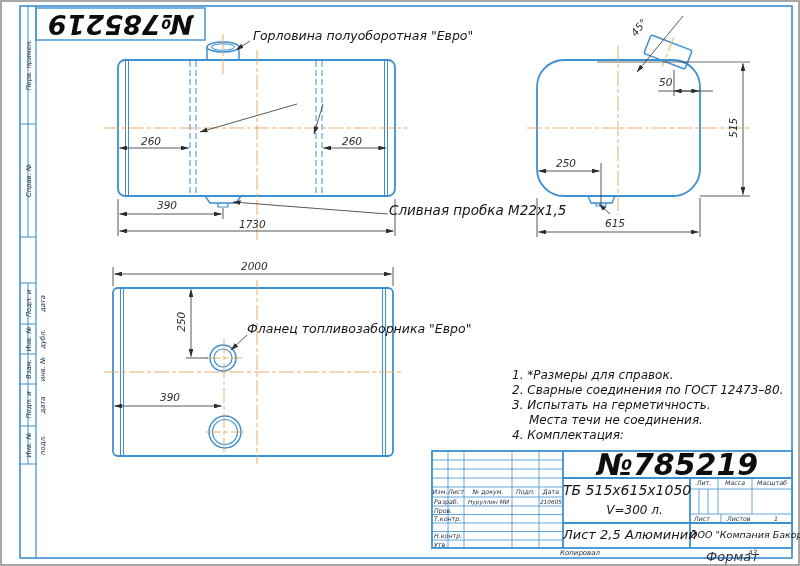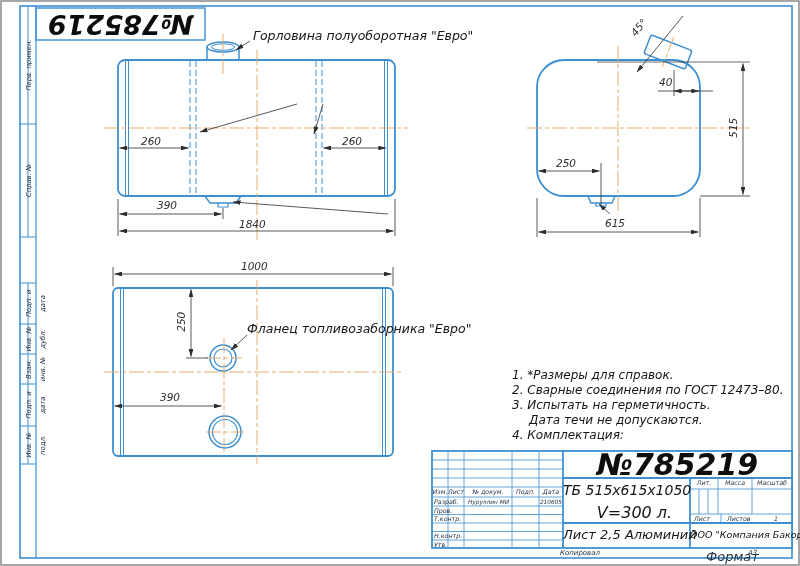--- a/index.html
+++ b/index.html
@@ -189,44 +189,45 @@
 
 <div class="vlabel" style="top:124px;width:118px;">Перв. примен.</div>
 <div class="vlabel" style="top:237px;width:113px;">Справ. №</div>
 <div class="vlabel" style="top:324px;width:41px;">Подп. и дата</div>
 <div class="vlabel" style="top:354px;width:30px;">Инв. № дубл.</div>
 <div class="vlabel" style="top:384px;width:30px;">Взам. инв. №</div>
 <div class="vlabel" style="top:426px;width:42px;">Подп. и дата</div>
 <div class="vlabel" style="top:464px;width:38px;">Инв. № подл.</div>
 
 <div class="t callout" style="left:253px;top:29px;">Горловина полуоборотная "Евро"</div>
+<div class="t callout" style="left:389px;top:203px;font-size:13.5px;">Сливная пробка М22х1,5</div>
 <div class="t callout" style="left:247px;top:322px;">Фланец топливозаборника "Евро"</div>
 
 <div class="t dim" style="left:141px;top:136px;">260</div>
 <div class="t dim" style="left:342px;top:136px;">260</div>
 <div class="t dim" style="left:157px;top:200px;">390</div>
-<div class="t dim" style="left:239px;top:219px;">1840</div>
+<div class="t dim" style="left:239px;top:219px;">1730</div>
 <div class="t dim" style="left:630px;top:22px;transform:rotate(-50deg);">45°</div>
-<div class="t dim" style="left:659px;top:77px;">40</div>
+<div class="t dim" style="left:659px;top:77px;">50</div>
 <div class="t dim ctr" style="left:716px;top:122px;width:36px;transform:rotate(-90deg);">515</div>
 <div class="t dim" style="left:556px;top:158px;">250</div>
 <div class="t dim" style="left:605px;top:218px;">615</div>
-<div class="t dim" style="left:241px;top:261px;">1000</div>
+<div class="t dim" style="left:241px;top:261px;">2000</div>
 <div class="t dim ctr" style="left:164px;top:316px;width:36px;transform:rotate(-90deg);">250</div>
 <div class="t dim" style="left:160px;top:392px;">390</div>
 
 <div class="t note" style="left:512px;top:369px;">1. *Размеры для справок.</div>
 <div class="t note" style="left:512px;top:384px;">2. Сварные соединения по ГОСТ 12473–80.</div>
 <div class="t note" style="left:512px;top:399px;">3. Испытать на герметичность.</div>
-<div class="t note" style="left:529px;top:414px;">Дата течи не допускаются.</div>
+<div class="t note" style="left:529px;top:414px;">Места течи не соединения.</div>
 <div class="t note" style="left:512px;top:429px;font-style:italic;">4. Комплектация:</div>
 
 <div class="t docnum ctr" style="left:563px;top:451px;width:229px;height:27px;line-height:27px;">№785219</div>
 <div class="t ctr" style="left:563px;top:483px;width:127px;font-size:14px;">ТБ 515х615х1050</div>
-<div class="t ctr" style="left:563px;top:504px;width:143px;font-size:16px;">V=300 л.</div>
+<div class="t ctr" style="left:563px;top:504px;width:143px;font-size:12px;">V=300 л.</div>
 <div class="t ctr" style="left:563px;top:528px;width:127px;font-size:13px;">Лист 2,5 Алюминий</div>
 <div class="t ctr" style="left:690px;top:530px;width:102px;font-size:9.5px;">ООО "Компания Бакор"</div>
 
 <div class="t tb ctr" style="left:432px;top:489px;width:16px;">Изм.</div>
 <div class="t tb ctr" style="left:448px;top:489px;width:16px;">Лист</div>
 <div class="t tb ctr" style="left:464px;top:489px;width:48px;">№ докум.</div>
 <div class="t tb ctr" style="left:512px;top:489px;width:27px;">Подп.</div>
 <div class="t tb ctr" style="left:539px;top:489px;width:24px;">Дата</div>
 
 <div class="t tb" style="left:434px;top:499px;">Разраб.</div>

